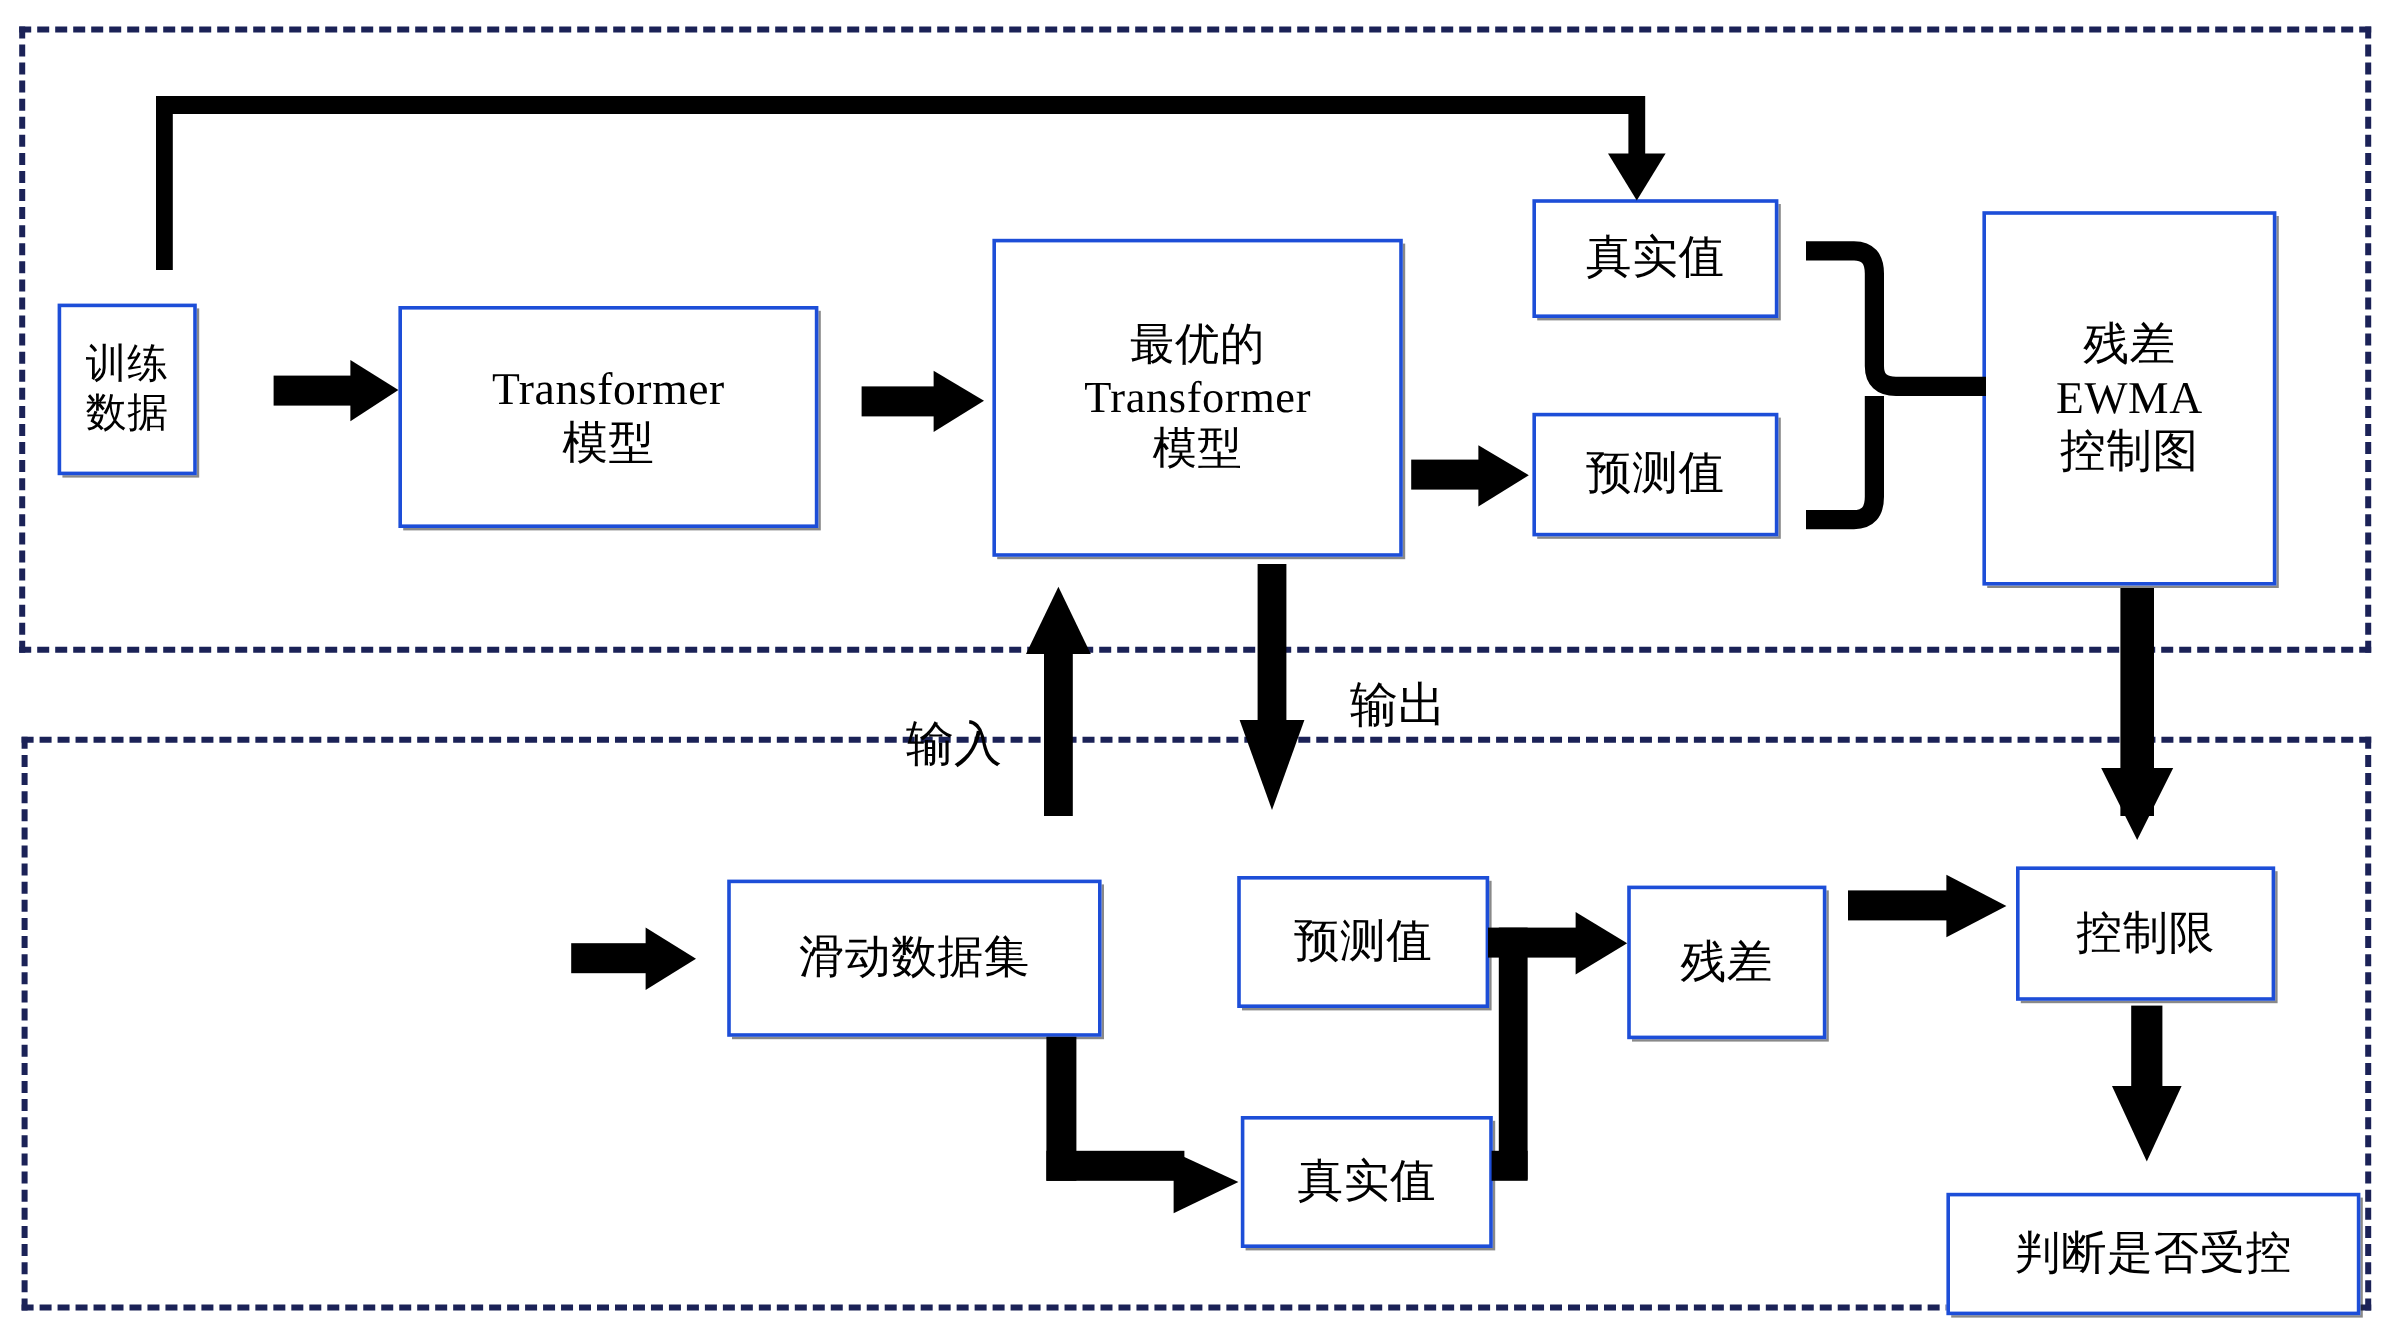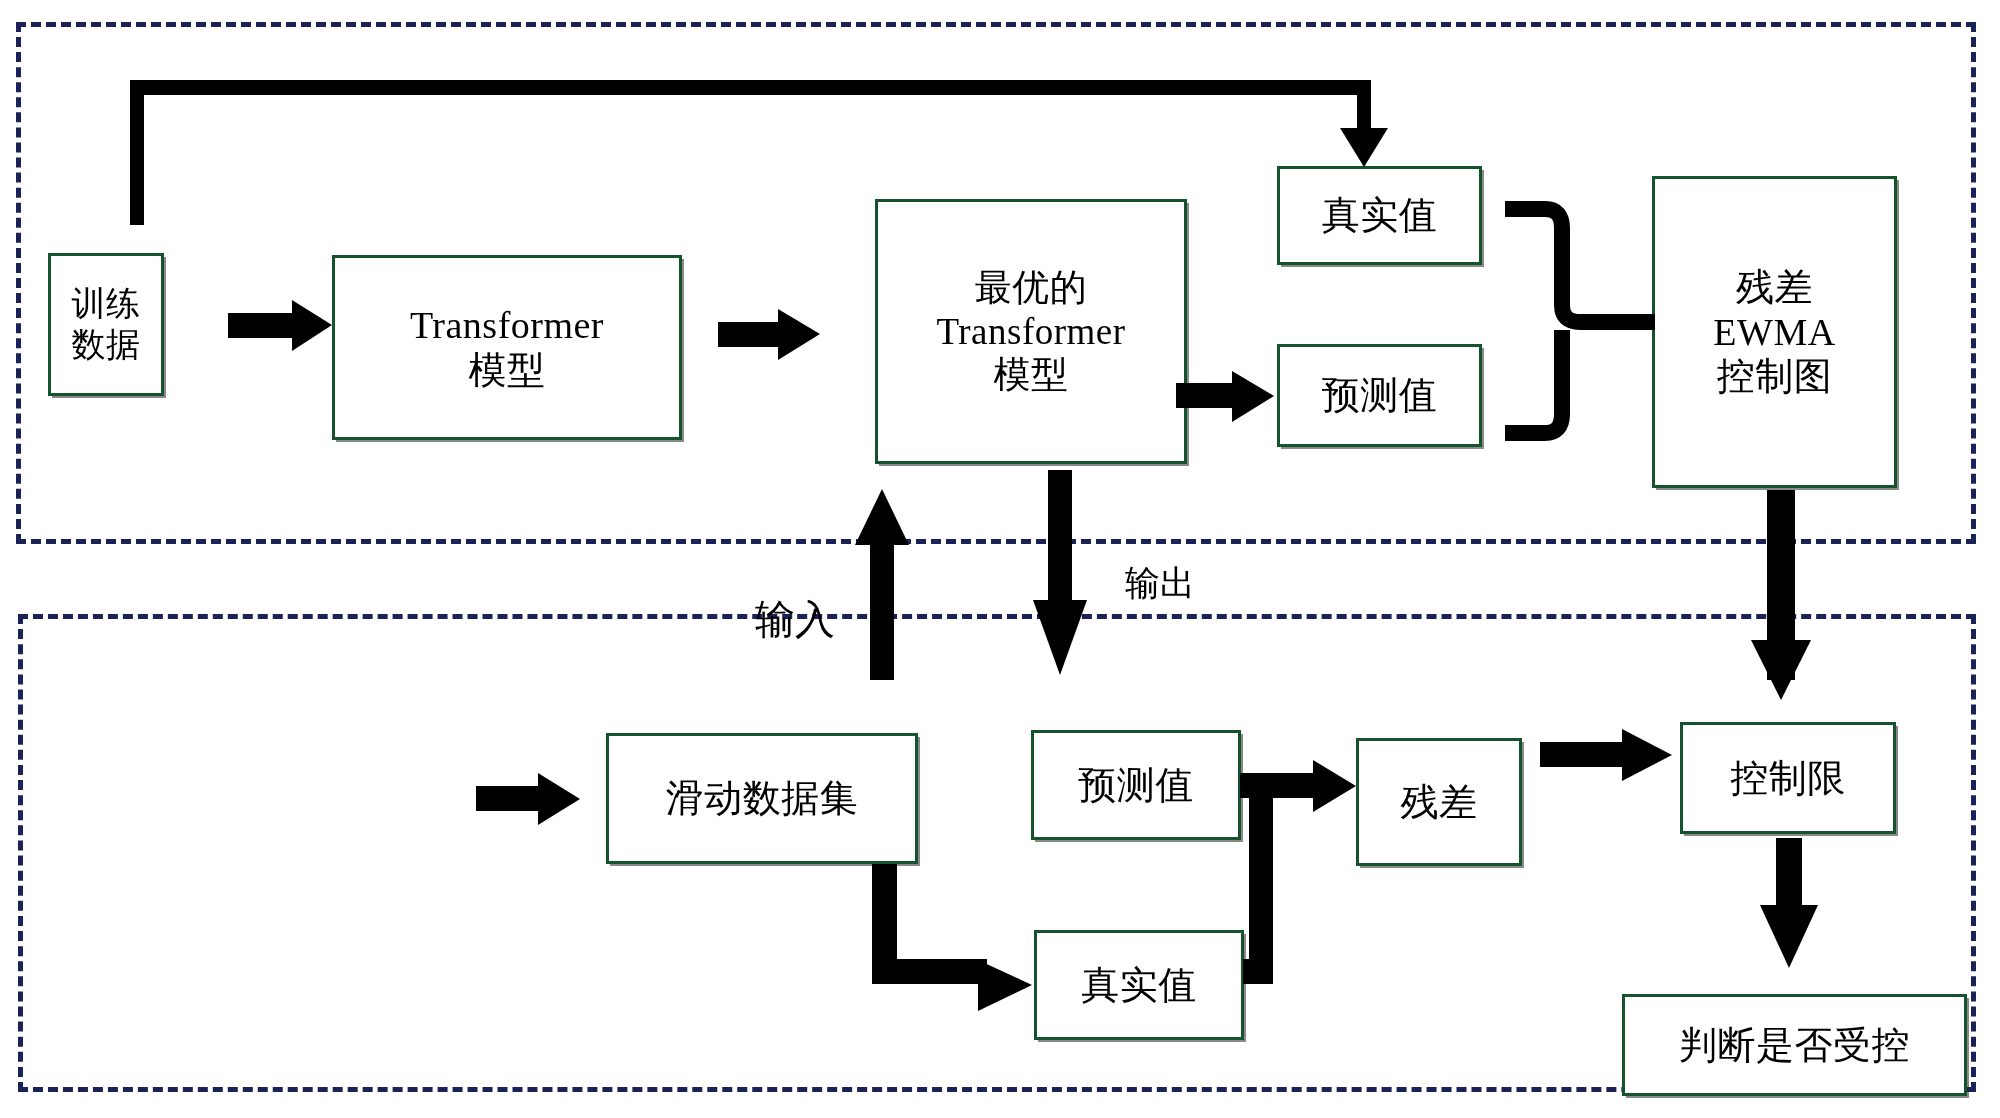--- a/index.html
+++ b/index.html
@@ -19,21 +19,21 @@
   .dash-frame{
     position:absolute;
     border:5px dashed #1b2257;
     box-sizing:border-box;
     background:transparent;
   }
   
   .node{
     position:absolute;
     box-sizing:border-box;
-    border:3px solid #14532d;
+    border:3px solid #1d4ed8;
     background:#fff;
     display:flex;
     align-items:center;
     justify-content:center;
     text-align:center;
     line-height:1.18;
     color:#000;
     letter-spacing:0.5px;
   }
   .node .ln{display:block;white-space:nowrap;}
@@ -64,21 +64,21 @@
     </span>
   </div>
 
   <div class="node shadow" style="left:332px;top:255px;width:350px;height:185px;font-size:38px;">
     <span>
       <span class="ln">Transformer</span>
       <span class="ln">模型</span>
     </span>
   </div>
 
-  <div class="node shadow" style="left:827px;top:199px;width:312px;height:265px;font-size:37px;margin-left:48px;">
+  <div class="node shadow" style="left:827px;top:199px;width:342px;height:265px;font-size:37px;">
     <span>
       <span class="ln">最优的</span>
       <span class="ln">Transformer</span>
       <span class="ln">模型</span>
     </span>
   </div>
 
   <div class="node shadow" style="left:1277px;top:166px;width:205px;height:99px;font-size:38px;">
     <span class="ln">真实值</span>
   </div>
@@ -116,21 +116,21 @@
     <span class="ln">控制限</span>
   </div>
 
   <div class="node shadow" style="left:1622px;top:994px;width:345px;height:102px;font-size:38px;">
     <span class="ln">判断是否受控</span>
   </div>
 
   <div class="flow-label" style="left:755px;top:560px;font-size:40px;margin-top:32px;">
     <span>输入</span>
   </div>
-  <div class="flow-label" style="left:1125px;top:560px;font-size:35px;">
+  <div class="flow-label" style="left:1125px;top:560px;font-size:40px;">
     <span>输出</span>
   </div>
 
   <svg class="overlay" viewBox="0 0 2000 1118" xmlns="http://www.w3.org/2000/svg">
 
     <g>
       <rect x="130" y="80" width="14" height="145" fill="#000"></rect>
       <rect x="130" y="80" width="1240" height="15" fill="#000"></rect>
       <rect x="1357" y="80" width="14" height="68" fill="#000"></rect>
       <polygon points="1340,128 1388,128 1364,167 " fill="#000"></polygon>

